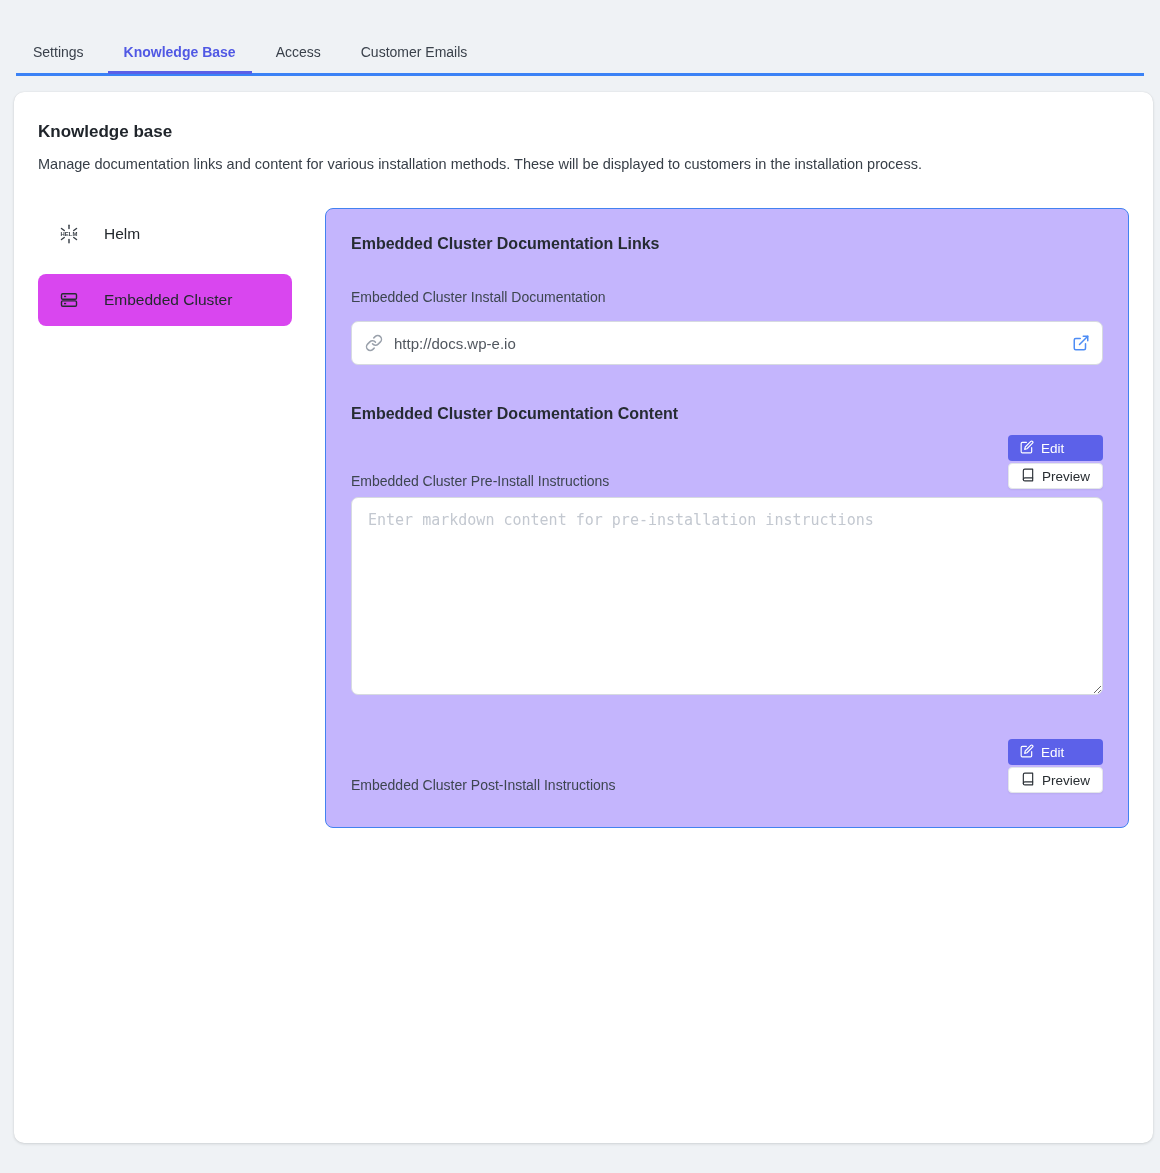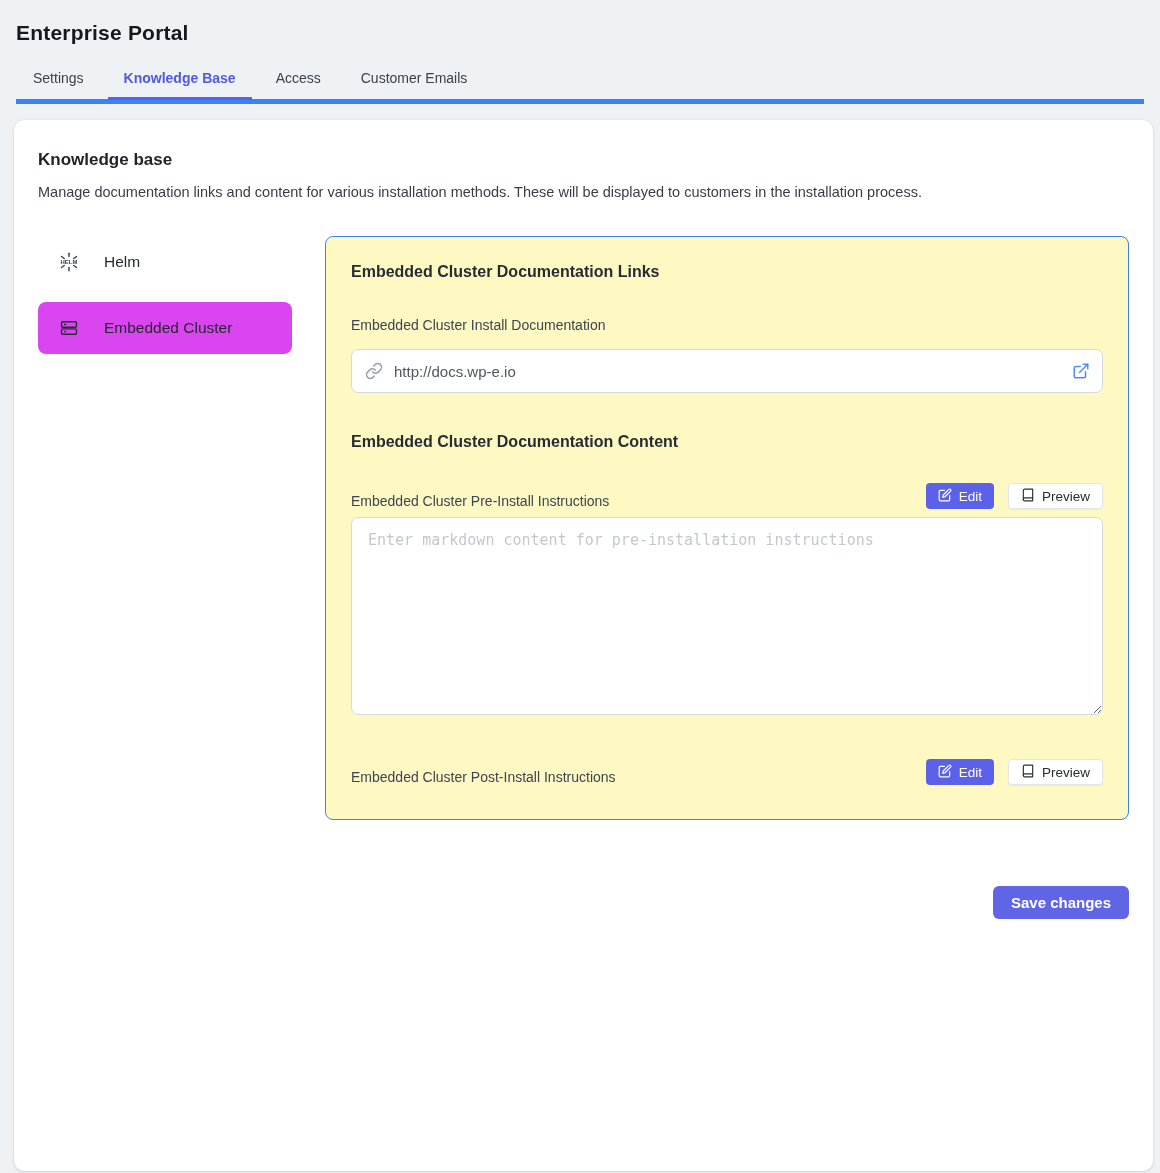--- a/index.html
+++ b/index.html
@@ -7,72 +7,71 @@
   body {
     height: 1173px;
     background: #eff2f5;
     font-family: "Liberation Sans", sans-serif;
     color: #32383f;
     overflow: hidden;
   }
   
   .app-header { padding: 20px 16px 0; }
   .app-title { font-size: 21px; font-weight: 700; color: #16181d; letter-spacing: .2px; line-height: 26px; }
-  .tabs { display: flex; gap: 8px; margin-top: 14px; border-bottom: 5px solid #3b82f6; padding: 0 1px; }
+  .tabs { display: flex; gap: 8px; margin-top: 14px; border-bottom: 3px solid #3b82f6; padding: 0 1px; }
   .tab { position: relative; padding: 10px 16px 13px; font-size: 14px; color: #3a414b; cursor: pointer; white-space: nowrap; }
   .tab.active { color: #5058e4; font-weight: 700; }
   .tab.active::after { content: ""; position: absolute; left: 0; right: 0; bottom: -1px; height: 3px; background: #5a60e8; }
   
   .card {
     background: #fff; border-radius: 10px;
     margin: 16px 7px 0 14px;
     padding: 24px 24px 8px;
     min-height: 1051px;
     box-shadow: 0 1px 3px rgba(23,26,31,.14), 0 0 1px rgba(23,26,31,.12);
   }
   .card-title { font-size: 17px; font-weight: 700; color: #20252b; margin: 6px 0 14px; }
   .card-desc { font-size: 14.5px; color: #373e47; margin-bottom: 36px; }
   .content-row { display: flex; gap: 33px; align-items: flex-start; }
   
   .side-nav { width: 254px; flex-shrink: 0; }
   .nav-item { display: flex; align-items: center; gap: 24px; padding: 15px 20px; border-radius: 8px; font-size: 15.5px; color: #24292e; margin-bottom: 14px; cursor: pointer; }
   .nav-item.active { background: #d946ef; }
   .nav-icon { width: 22px; height: 22px; display: flex; align-items: center; justify-content: center; flex-shrink: 0; }
   
-  .panel { flex: 1; background: #fef9c3; border: 1px solid #4282f0; border-radius: 8px; padding: 24px 25px 26px; }
+  .panel { flex: 1; background: #c4b5fd; border: 1px solid #4282f0; border-radius: 8px; padding: 24px 25px 26px; }
   .panel-heading { font-size: 16px; font-weight: 700; color: #262c33; margin: 2px 0 36px; }
-  .panel-heading.second { margin: 40px 0 32px; }
+  .panel-heading.second { margin: 40px 0 12px; }
   .field-label { font-size: 14px; color: #3d4550; display: block; }
   .url-field { position: relative; margin-top: 16px; }
   .url-input { width: 100%; height: 44px; border: 1px solid #d6dae0; border-radius: 7px; padding: 0 44px 0 42px; font-size: 15px; color: #51575f; background: #fff; outline: none; font-family: inherit; }
   .url-field .icon-left { position: absolute; left: 14px; top: 13px; }
   .url-field .icon-right { position: absolute; right: 13px; top: 13px; cursor: pointer; }
   .panel-desc { font-size: 14.5px; color: #3d444d; line-height: 20.5px; margin-bottom: 24px; }
   .field-header { display: flex; justify-content: space-between; align-items: flex-end; margin-bottom: 8px; }
   .field-header.later { margin-top: 44px; }
-  .seg-group { display: flex; gap: 14px; }
+  .seg-group { display: flex; gap: 2px; flex-direction: column; }
   .seg-btn { display: flex; align-items: center; gap: 7px; font-size: 13.5px; padding: 0 12px; height: 26px; border-radius: 4px; cursor: pointer; border: none; font-family: inherit; }
   .seg-edit { background: #5c61e9; color: #fff; }
   .seg-preview { background: #fff; color: #272c31; border: 1px solid #e3e6ea; box-shadow: 0 1px 2px rgba(0,0,0,.06); }
   textarea.md-input {
     width: 100%; height: 198px; border: 1px solid #d6dae0; border-radius: 7px;
     background: #fff; padding: 13px 16px;
     font-family: "DejaVu Sans Mono", monospace; font-size: 15px; color: #3a4047;
     resize: vertical; outline: none; display: block;
   }
   textarea.md-input::placeholder { color: #c3c8d0; }
   
   .footer-row { display: flex; justify-content: flex-end; margin-top: 66px; }
   .save-btn { background: #6065e6; color: #fff; font-weight: 700; font-size: 15px; border: none; border-radius: 6px; padding: 0 18px; height: 33px; cursor: pointer; font-family: inherit; }
 </style>
 </head>
 <body>
 
 <header class="app-header">
-  <h1 class="app-title">Enterprise Portal</h1>
   <nav class="tabs">
     <div class="tab">Settings</div>
     <div class="tab active">Knowledge Base</div>
     <div class="tab">Access</div>
     <div class="tab">Customer Emails</div>
   </nav>
 </header>
 
 <main class="card">
   <h2 class="card-title">Knowledge base</h2>
@@ -175,16 +174,13 @@
                 <path d="M6.5 2H20v20H6.5A2.5 2.5 0 0 1 4 19.5v-15A2.5 2.5 0 0 1 6.5 2z"></path>
               </svg>
             </span>
             <span>Preview</span>
           </button>
         </div>
       </div>
     </section>
   </div>
 
-  <div class="footer-row">
-    <button class="save-btn">Save changes</button>
-  </div>
 </main>
 
 </body></html>

